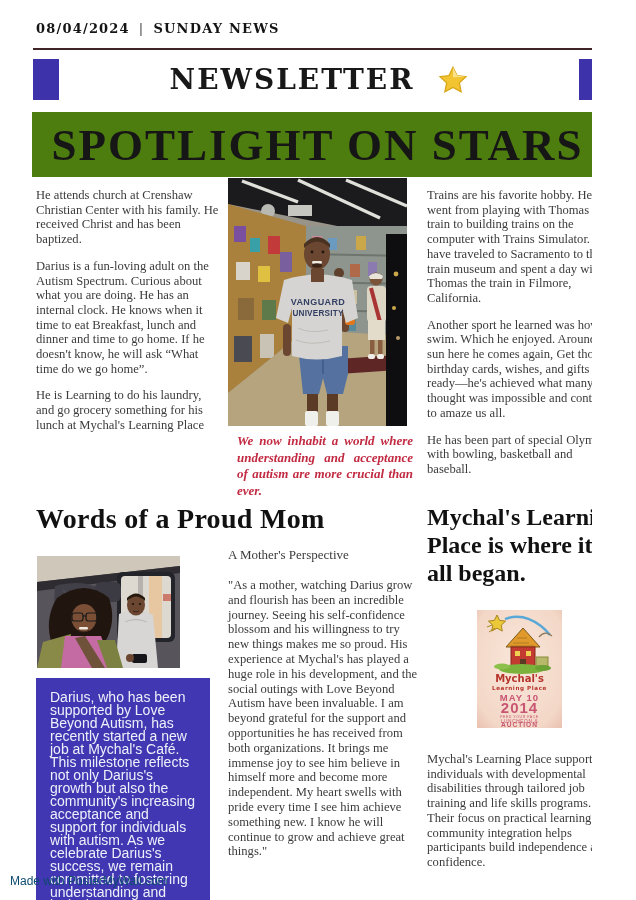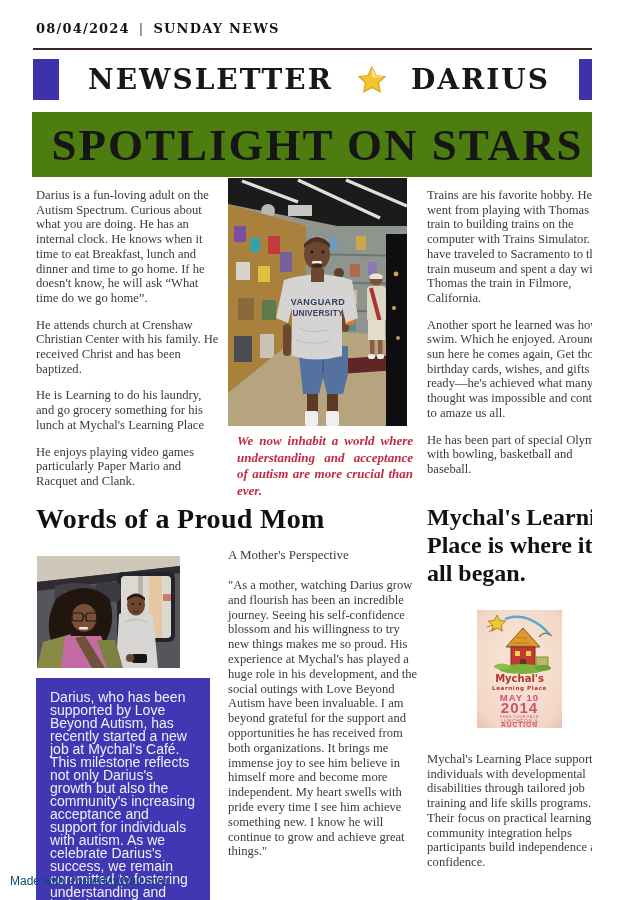--- a/index.html
+++ b/index.html
@@ -74,34 +74,32 @@
   <div class="top-rule"></div>
 
   <div class="header-band">
     <div class="accent-square"></div>
     <div class="header-title">
       <span>NEWSLETTER</span>
       <svg class="star-icon" viewBox="0 0 24 24">
         <path d="M12 1.8 15.2 8.4 22.4 9.3 17.1 14.3 18.5 21.5 12 18 5.5 21.5 6.9 14.3 1.6 9.3 8.8 8.4 Z" fill="#f2c431" stroke="#d9a416" stroke-width="1"></path>
         <path d="M12 1.8 15.2 8.4 22.4 9.3 12 9.8 Z" fill="#fbe28a"></path>
       </svg>
-      <span>DARIUS</span>
     </div>
     <div class="accent-square"></div>
   </div>
 
   <div class="banner">
     <div class="banner-text">SPOTLIGHT ON STARS</div>
   </div>
 
   <div class="col-left body-col">
+    <p>He attends church at Crenshaw Christian Center with his family. He received Christ and has been baptized.</p>
     <p>Darius  is a fun-loving adult on the Autism Spectrum. Curious about what you are doing. He has an internal clock. He knows when it time to eat Breakfast, lunch and dinner and time to go home. If he doesn't know, he will ask “What time do we go home”.</p>
-    <p>He attends church at Crenshaw Christian Center with his family. He received Christ and has been baptized.</p>
     <p>He is Learning to do his laundry, and go grocery something for his lunch at Mychal's Learning Place</p>
-    <p>He enjoys playing video games particularly Paper Mario and Racquet and Clank.</p>
   </div>
 
   <svg class="store-photo" viewBox="0 0 179 248" preserveAspectRatio="none">
     <rect width="179" height="248" fill="#99948a"></rect>
     <polygon points="0,0 179,0 179,62 0,26" fill="#1b1b1e"></polygon>
     <g stroke="#f1f1ea" stroke-width="3.4" opacity=".92">
       <line x1="14" y1="3" x2="70" y2="24"></line>
       <line x1="70" y1="2" x2="152" y2="40"></line>
       <line x1="118" y1="2" x2="179" y2="28"></line>
     </g>

